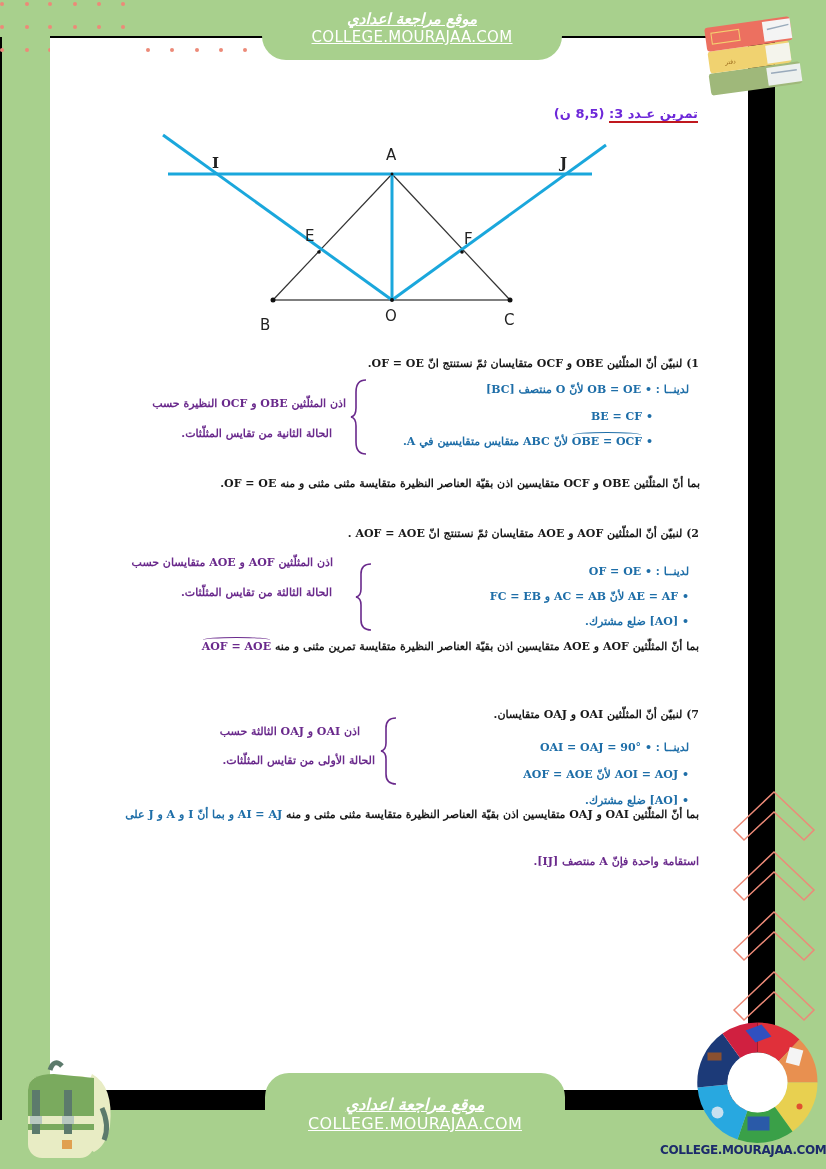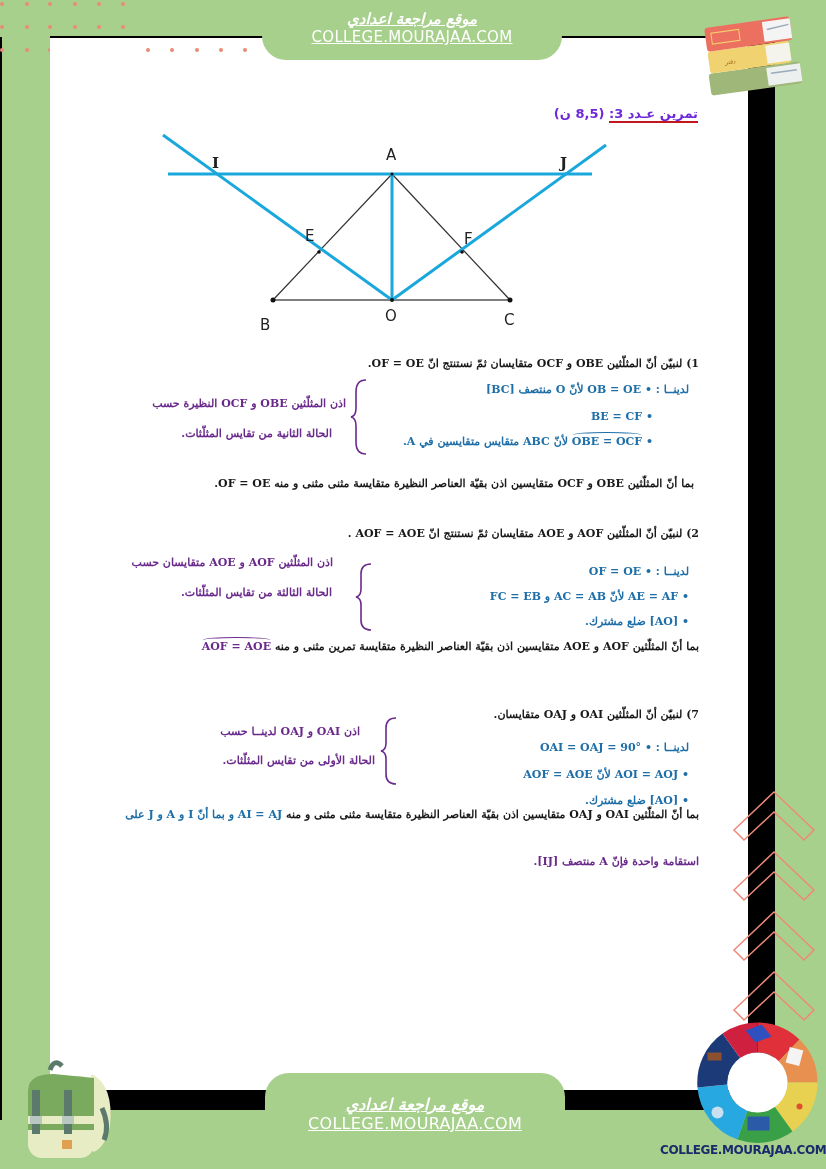--- a/index.html
+++ b/index.html
@@ -160,21 +160,21 @@
 </div>
 <div class="rtl blue" style="right:173px;top:435px">
   <span> • </span><span class="math-i arc">OBE = OCF</span>
   <span>لأنّ ABC متقايس متقايسين في A.</span>
 </div>
 <svg class="brace" style="left:350px;top:378px" width="20" height="78" viewBox="0 0 20 78">
   <path d="M16 2 Q6 2 6 14 L6 30 Q6 38 1 39 Q6 40 6 48 L6 64 Q6 76 16 76" fill="none" stroke="#6a2a8c" stroke-width="1.6"></path>
 </svg>
 <div class="rtl purple" style="right:480px;top:397px">اذن المثلّثين OBE و OCF  النظيرة حسب</div>
 <div class="rtl purple" style="right:494px;top:427px">الحالة الثانية من تقايس المثلّثات.</div>
-<div class="rtl black" style="right:132px;top:477px">بما أنّ المثلّثين OBE و OCF متقايسين اذن بقيّة العناصر النظيرة متقايسة مثنى مثنى و منه OF = OE.</div>
+<div class="rtl black" style="right:126px;top:477px">بما أنّ المثلّثين OBE و OCF متقايسين اذن بقيّة العناصر النظيرة متقايسة مثنى مثنى و منه OF = OE.</div>
 
 <div class="rtl black" style="right:127px;top:527px">2)  لنبيّن أنّ المثلّثين AOF و AOE  متقايسان  ثمّ نستنتج انّ AOF = AOE .</div>
 <svg class="brace" style="left:355px;top:562px" width="20" height="70" viewBox="0 0 20 70">
   <path d="M16 2 Q6 2 6 12 L6 27 Q6 34 1 35 Q6 36 6 43 L6 58 Q6 68 16 68" fill="none" stroke="#6a2a8c" stroke-width="1.6"></path>
 </svg>
 <div class="rtl purple" style="right:493px;top:556px">اذن المثلّثين AOF و AOE متقايسان حسب</div>
 <div class="rtl purple" style="right:494px;top:586px">الحالة الثالثة من تقايس المثلّثات.</div>
 <div class="rtl blue" style="right:137px;top:565px">
   <span>لدينــا :</span><span> • </span><span>OF = OE</span>
 </div>
@@ -186,21 +186,21 @@
 </div>
 <div class="rtl black" style="right:127px;top:640px">
   <span>بما أنّ المثلّثين AOF و AOE  متقايسين اذن بقيّة العناصر النظيرة متقايسة تمرين مثنى و منه</span>
   <span class="purple math-i arc">AOF = AOE</span>
 </div>
 
 <div class="rtl black" style="right:127px;top:708px">7)  لنبيّن أنّ المثلّثين OAI و OAJ  متقايسان.</div>
 <svg class="brace" style="left:380px;top:716px" width="20" height="70" viewBox="0 0 20 70">
   <path d="M16 2 Q6 2 6 12 L6 27 Q6 34 1 35 Q6 36 6 43 L6 58 Q6 68 16 68" fill="none" stroke="#6a2a8c" stroke-width="1.6"></path>
 </svg>
-<div class="rtl purple" style="right:466px;top:725px">اذن OAI و OAJ  لدينــا حسب</div>
+<div class="rtl purple" style="right:466px;top:725px">اذن OAI و OAJ  الثالثة حسب</div>
 <div class="rtl purple" style="right:451px;top:754px">الحالة الأولى من تقايس المثلّثات.</div>
 <div class="rtl blue" style="right:137px;top:741px">
   <span>لدينــا :</span><span> • </span><span>OAI = OAJ = 90°</span>
 </div>
 <div class="rtl blue" style="right:137px;top:768px">
   <span> • </span><span>AOI = AOJ  لأنّ  AOF = AOE</span>
 </div>
 <div class="rtl blue" style="right:137px;top:794px">
   <span> • </span><span>[AO] ضلع مشترك.</span>
 </div>

